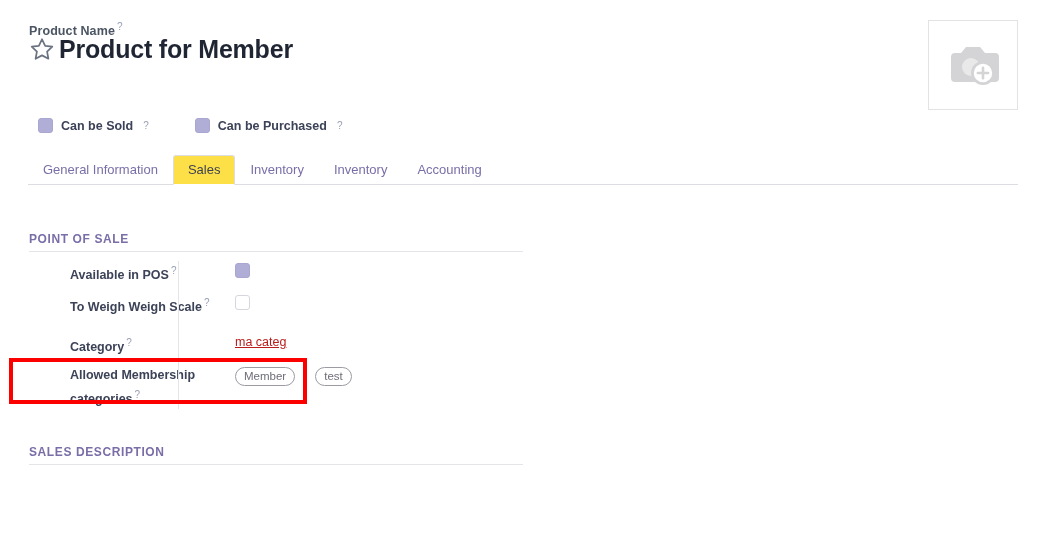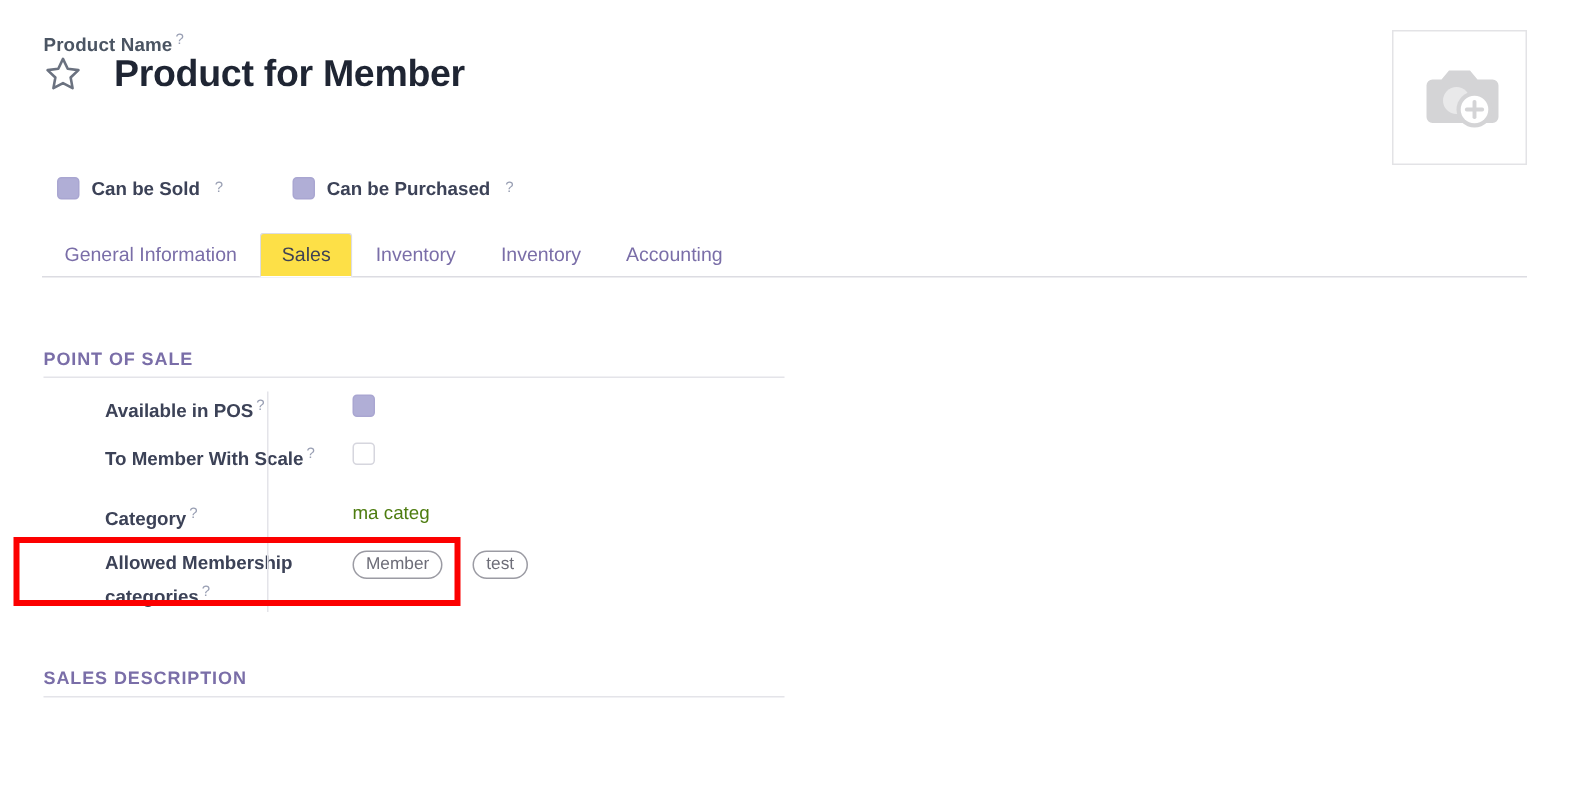--- a/index.html
+++ b/index.html
@@ -44,21 +44,21 @@
     margin-left: 2px;
     cursor: help;
   }
 
   .title-row {
     position: absolute;
     left: 29px;
     top: 36px;
     display: flex;
     align-items: center;
-    gap: 21px;
+    gap: 4px;
   }
   .star-icon {
     width: 26px;
     height: 26px;
     display: block;
     cursor: pointer;
   }
   .record-title {
     font-size: 25px;
     font-weight: bold;
@@ -223,23 +223,24 @@
   .vsep {
     position: absolute;
     left: 149px;
     top: 0;
     bottom: 0;
     width: 1px;
     background: #e4e4e9;
   }
 
   .link-value {
-    color: #4d7c0f;
-    cursor: pointer;
-    font-size: 12.5px;
+    color: #b91c1c;
+    cursor: pointer;
+    font-size: 12.5px;
+    text-decoration: underline;
   }
 
   .tags {
     display: flex;
     gap: 20px;
     align-items: flex-end;
     padding-top: 1px;
   }
   .tag {
     display: inline-block;
@@ -329,21 +330,21 @@
       <div class="vsep"></div>
 
       <div class="frow" style="min-height:32px;">
         <div class="flabel"><span>Available in POS</span><span class="help-sup">?</span></div>
         <div class="fvalue cb-cell">
           <span class="cbox checked"></span>
         </div>
       </div>
 
       <div class="frow" style="min-height:40px;">
-        <div class="flabel"><span>To Member With Scale</span><span class="help-sup">?</span></div>
+        <div class="flabel"><span>To Weigh Weigh Scale</span><span class="help-sup">?</span></div>
         <div class="fvalue cb-cell">
           <span class="cbox unchecked"></span>
         </div>
       </div>
 
       <div class="frow" style="min-height:33px;">
         <div class="flabel"><span>Category</span><span class="help-sup">?</span></div>
         <div class="fvalue">
           <span class="link-value">ma categ</span>
         </div>

